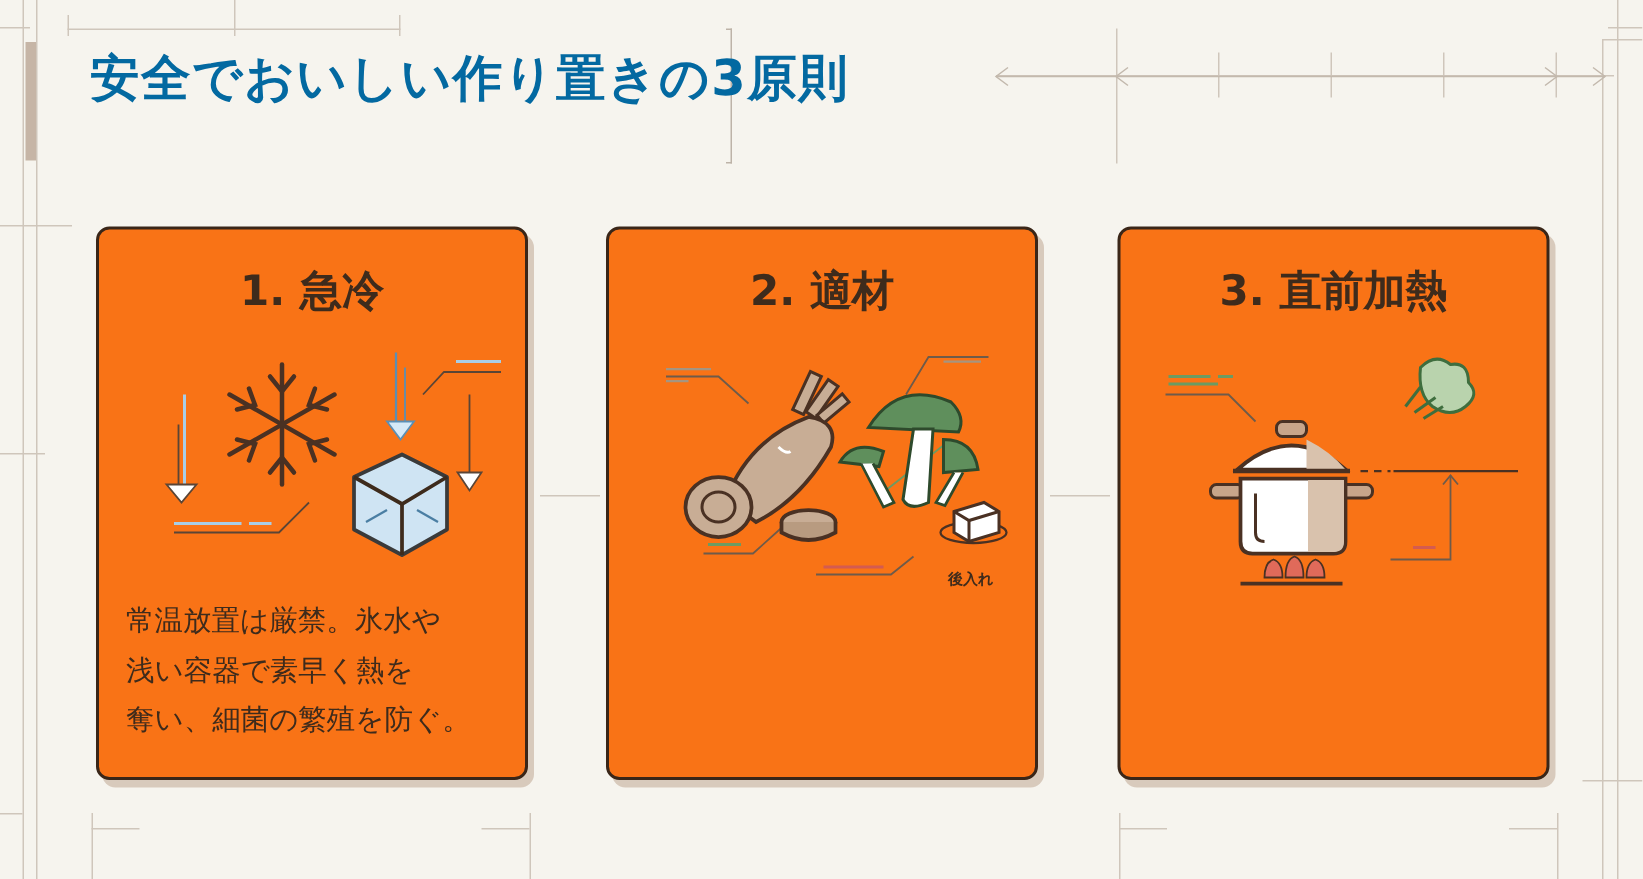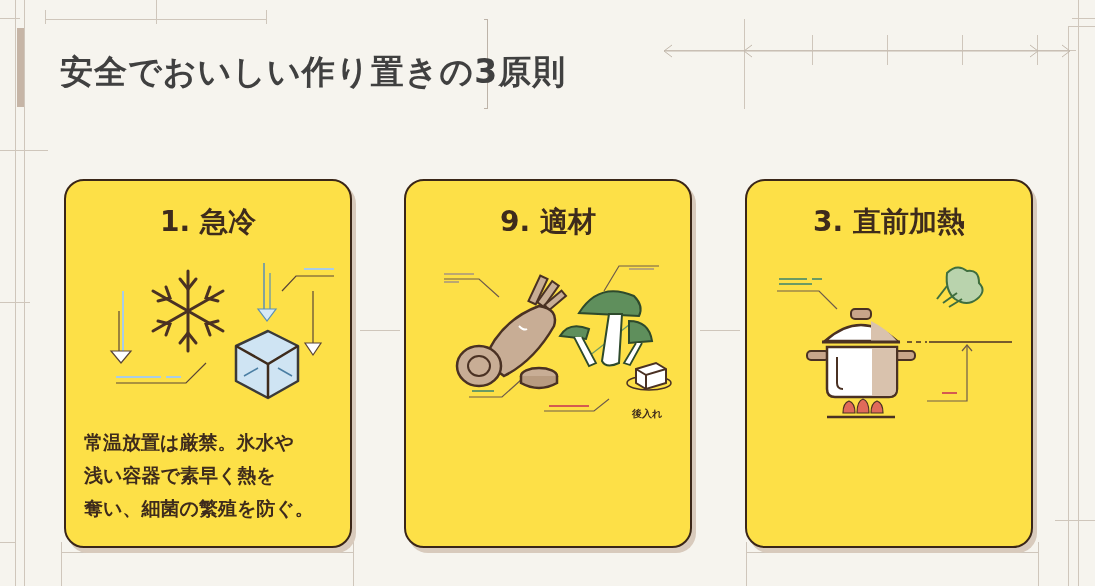--- a/index.html
+++ b/index.html
@@ -7,42 +7,41 @@
     width:1095px; height:586px; overflow:hidden; position:relative;
     background:#f6f4ee;
     font-family:"DejaVu Sans", sans-serif;
     color:#3b2a1e;
   }
   .guide { position:absolute; background:#cfc6bb; }
   .title-bar {
     position:absolute; left:17px; top:28px; width:7px; height:79px; background:#c6b5a6;
   }
   .title {
-    position:absolute; left:60px; top:50px; font-size:33px; font-weight:bold;
-    color:#404040; letter-spacing:1px; white-space:nowrap;
+    position:absolute; left:60px; top:30px; font-size:33px; font-weight:bold;
+    color:#0369a1; letter-spacing:1px; white-space:nowrap;
   }
   .title-bracket {
     position:absolute; left:484px; top:19px; width:3px; height:88px;
     border:1px solid #bdb3a8; border-left:none;
   }
   .card {
     position:absolute; top:151px; width:288px; height:369px;
-    background:#fde047; border:2.5px solid #3a2618; border-radius:20px;
+    background:#f97316; border:2.5px solid #3a2618; border-radius:9px;
     box-shadow:4px 5px 0 #d8cabc;
     box-sizing:border-box;
-    margin-top:28px;
   }
   .card-title {
     position:absolute; left:0; right:0; top:22px; text-align:center;
     font-size:28px; font-weight:bold; color:#3e2b1c;
   }
   .card-illus { position:absolute; left:20px; top:70px; width:248px; height:170px; }
   .card-text {
     position:absolute; left:18px; right:14px; top:245px;
-    font-size:19px; line-height:33px; font-weight:bold; color:#3e2b1c;
+    font-size:19px; line-height:33px; font-weight:normal; color:#3e2b1c;
     white-space:pre-line;
   }
 </style>
 </head>
 <body>
 
 <div class="guide" style="left:15px;top:0;width:1px;height:586px;"></div>
 <div class="guide" style="left:24px;top:0;width:1px;height:586px;"></div>
 <div class="guide" style="left:0;top:18px;width:20px;height:1px;"></div>
 <div class="guide" style="left:0;top:150px;width:48px;height:1px;"></div>
@@ -126,21 +125,21 @@
     <line x1="182" y1="113" x2="182" y2="147" stroke="#3e2b1c" stroke-width="2.5"></line>
     <line x1="158" y1="125" x2="172" y2="117" stroke="#4a7ea3" stroke-width="1.5"></line>
     <line x1="192" y1="117" x2="206" y2="125" stroke="#4a7ea3" stroke-width="1.5"></line>
   </svg>
   <div class="card-text">常温放置は厳禁。氷水や
 浅い容器で素早く熱を
 奪い、細菌の繁殖を防ぐ。</div>
 </div>
 
 <div class="card" style="left:404px;">
-  <div class="card-title">9. 適材</div>
+  <div class="card-title">2. 適材</div>
   <svg class="card-illus" viewBox="0 0 248 170" style="left:18px;">
 
     <line x1="20" y1="23" x2="50" y2="23" stroke="#a59581" stroke-width="1.5"></line>
     <line x1="20" y1="31" x2="35" y2="31" stroke="#a59581" stroke-width="1.5"></line>
     <polyline points="20,28 55,28 75,46" fill="none" stroke="#6e5b4a" stroke-width="1.2"></polyline>
     <line x1="230" y1="18" x2="205" y2="18" stroke="#a59581" stroke-width="1.5"></line>
     <polyline points="180,40 195,15 235,15" fill="none" stroke="#6e5b4a" stroke-width="1.2"></polyline>
     <line x1="48" y1="140" x2="70" y2="140" stroke="#6b9b63" stroke-width="2"></line>
     <polyline points="45,146 78,146 98,128" fill="none" stroke="#6e5b4a" stroke-width="1.2"></polyline>
     <line x1="165" y1="105" x2="210" y2="70" stroke="#6b9b63" stroke-width="1.2"></line>

